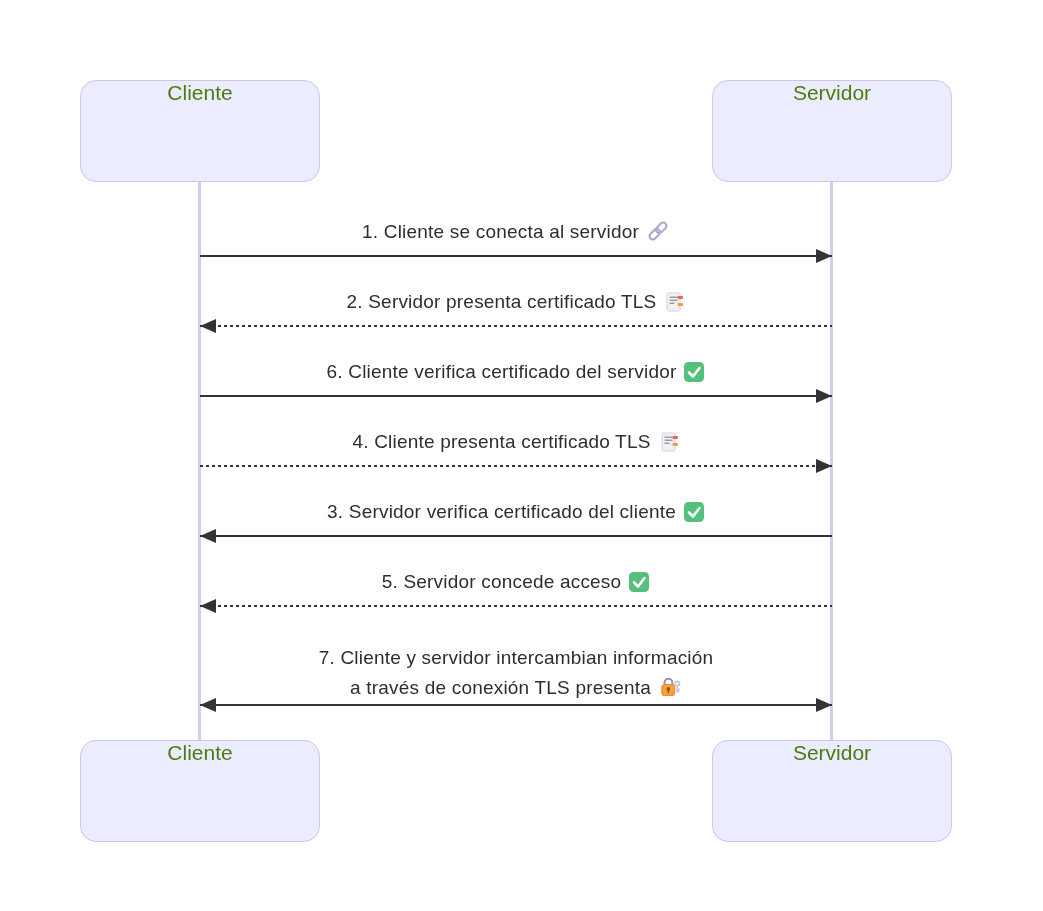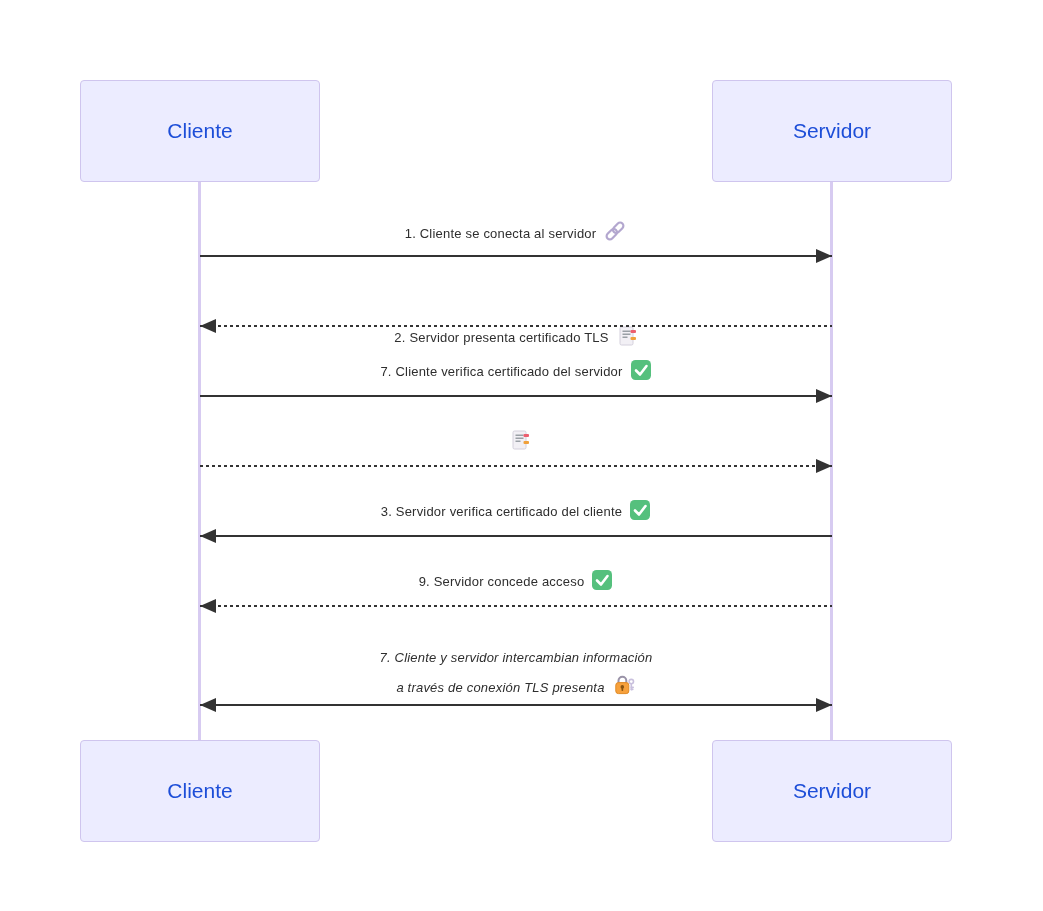--- a/index.html
+++ b/index.html
@@ -1,37 +1,37 @@
 <!DOCTYPE html>
 <html><head>
 <meta charset="utf-8">
 <style>
   html,body{margin:0;padding:0;background:#ffffff;}
   .canvas{position:relative;width:1043px;height:911px;background:#ffffff;
           font-family:"Liberation Sans",sans-serif;overflow:hidden;}
 
   
   .actor{position:absolute;width:238px;height:100px;background:#ECECFF;
-         border:1px solid #cfc5ee;border-radius:4px;display:flex;
-         align-items:center;justify-content:center;font-size:21px;color:#1d4ed8;}
+         border:1px solid #cfc5ee;border-radius:16px;display:flex;
+         align-items:flex-start;justify-content:center;font-size:21px;color:#4d7c0f;}
   .actor.tl{left:80px;top:80px;}
   .actor.tr{left:712px;top:80px;}
   .actor.bl{left:80px;top:740px;}
   .actor.br{left:712px;top:740px;}
 
   
   .lifeline{position:absolute;top:182px;height:558px;width:3px;background:#d7cbf1;}
   .lifeline.left{left:198px;}
   .lifeline.right{left:830px;}
 
   
   .msg-label{position:absolute;left:200px;width:632px;text-align:center;
-             font-size:13px;line-height:26px;color:#2e2e2e;letter-spacing:.2px;}
-  .msg-label.two-line{line-height:30px;font-style:italic;}
-  .m1-label{top:219px;} .m2-label{top:289px;margin-top:36px;} .m3-label{top:359px;}
+             font-size:19px;line-height:26px;color:#2e2e2e;letter-spacing:.2px;}
+  .msg-label.two-line{line-height:30px;}
+  .m1-label{top:219px;} .m2-label{top:289px;} .m3-label{top:359px;}
   .m4-label{top:429px;} .m5-label{top:499px;} .m6-label{top:569px;}
   .m7-label{top:643px;}
 
   
   .arrow{position:absolute;left:200px;width:632px;height:0;}
   .m1-arrow{top:256px;} .m2-arrow{top:326px;} .m3-arrow{top:396px;}
   .m4-arrow{top:466px;} .m5-arrow{top:536px;} .m6-arrow{top:606px;}
   .m7-arrow{top:705px;}
   .arrow .line{position:absolute;left:0;right:0;top:-1px;height:2px;background:#333333;}
   .arrow .line.dashed{background:repeating-linear-gradient(to right,#333333 0 3px,transparent 3px 6px);}
@@ -84,32 +84,32 @@
           <rect x="14.5" y="5" width="5.5" height="3" rx="1" fill="#ec5f6f"></rect>
           <rect x="14.5" y="12" width="5.5" height="3" rx="1" fill="#f0a13c"></rect>
         </svg></span>
   </div>
   <div class="arrow m2-arrow">
     <div class="line dashed"></div>
       <div class="head left"></div>
   </div>
 
   <div class="msg-label m3-label">
-    <span>7. Cliente verifica certificado del servidor</span><span class="icon"><svg width="22" height="22" viewBox="0 0 22 22">
+    <span>6. Cliente verifica certificado del servidor</span><span class="icon"><svg width="22" height="22" viewBox="0 0 22 22">
           <rect x="1" y="1" width="20" height="20" rx="4.5" fill="#55c07d"></rect>
           <path d="M6 11.5l4 4 6.5-8.5" stroke="#ffffff" stroke-width="2.6" fill="none" stroke-linecap="round" stroke-linejoin="round"></path>
         </svg></span>
   </div>
   <div class="arrow m3-arrow">
     <div class="line"></div>
       <div class="head right"></div>
   </div>
 
   <div class="msg-label m4-label">
-    <span class="icon"><svg width="22" height="22" viewBox="0 0 22 22">
+    <span>4. Cliente presenta certificado TLS</span><span class="icon"><svg width="22" height="22" viewBox="0 0 22 22">
           <rect x="4" y="2" width="13" height="18" rx="1.5" fill="#f2f0f5" stroke="#d4d0dc" stroke-width="1"></rect>
           <path d="M6.5 6.2h8M6.5 9.2h8M6.5 12.2h5" stroke="#9aa0a6" stroke-width="1.4" fill="none"></path>
           <rect x="14.5" y="5" width="5.5" height="3" rx="1" fill="#ec5f6f"></rect>
           <rect x="14.5" y="12" width="5.5" height="3" rx="1" fill="#f0a13c"></rect>
         </svg></span>
   </div>
   <div class="arrow m4-arrow">
     <div class="line dashed"></div>
       <div class="head right"></div>
   </div>
@@ -119,21 +119,21 @@
           <rect x="1" y="1" width="20" height="20" rx="4.5" fill="#55c07d"></rect>
           <path d="M6 11.5l4 4 6.5-8.5" stroke="#ffffff" stroke-width="2.6" fill="none" stroke-linecap="round" stroke-linejoin="round"></path>
         </svg></span>
   </div>
   <div class="arrow m5-arrow">
     <div class="line"></div>
       <div class="head left"></div>
   </div>
 
   <div class="msg-label m6-label">
-    <span>9. Servidor concede acceso</span><span class="icon"><svg width="22" height="22" viewBox="0 0 22 22">
+    <span>5. Servidor concede acceso</span><span class="icon"><svg width="22" height="22" viewBox="0 0 22 22">
           <rect x="1" y="1" width="20" height="20" rx="4.5" fill="#55c07d"></rect>
           <path d="M6 11.5l4 4 6.5-8.5" stroke="#ffffff" stroke-width="2.6" fill="none" stroke-linecap="round" stroke-linejoin="round"></path>
         </svg></span>
   </div>
   <div class="arrow m6-arrow">
     <div class="line dashed"></div>
       <div class="head left"></div>
   </div>
 
   <div class="msg-label m7-label two-line">

